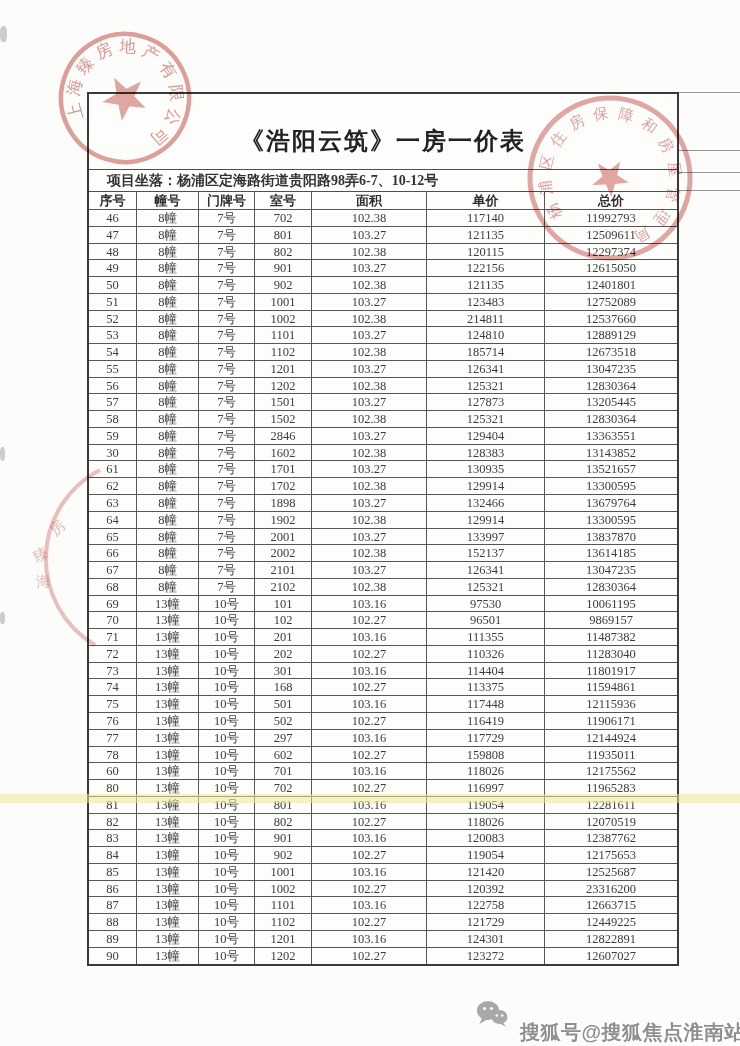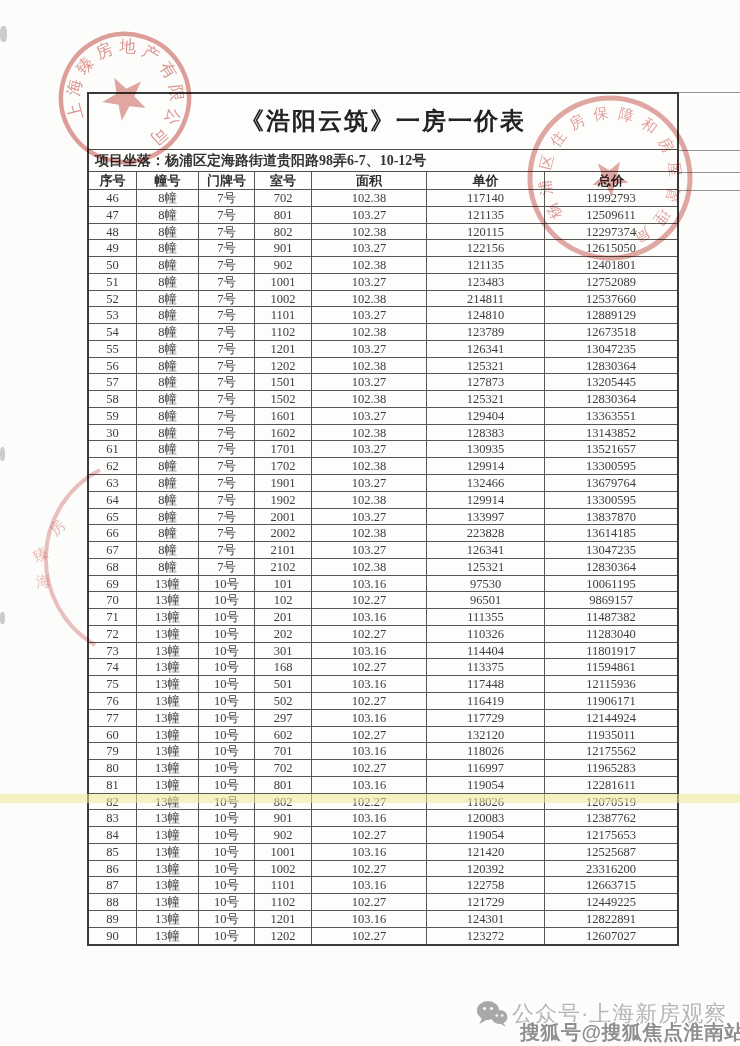--- a/index.html
+++ b/index.html
@@ -13,25 +13,25 @@
   
   .table-wrap{
     position:absolute;left:87px;top:92px;width:592px;
     border:2px solid #3a3a3a;box-sizing:border-box;
     background:rgba(255,255,255,0.25);
     color:#3b3b3b;
   }
   .title-row{
     height:56px;border-bottom:1px solid #4f4f4f;box-sizing:border-box;
     text-align:center;line-height:54px;font-size:24px;font-weight:bold;
-    letter-spacing:2px;color:#222;
+    letter-spacing:2px;color:#222;margin-top:20px;
   }
   .loc-row{
     height:22px;border-bottom:1px solid #4f4f4f;box-sizing:border-box;
-    line-height:21px;font-size:14px;font-weight:700;padding-left:6px;color:#333;
+    line-height:21px;font-size:14px;font-weight:700;padding-left:18px;color:#333;
   }
   .trow{display:flex;height:16.78px;border-bottom:1px solid #565656;box-sizing:border-box;}
   .hrow{height:18px;}
   .trow:last-child{border-bottom:none;}
   .tcell{
     box-sizing:border-box;border-right:1px solid #565656;
     text-align:center;font-size:12.5px;line-height:16px;
     overflow:hidden;white-space:nowrap;color:#3d3d3d;
   }
   .hrow .tcell{font-weight:bold;font-size:13px;line-height:17px;color:#2e2e2e;}
@@ -153,21 +153,21 @@
           <div class="tcell c4">103.27</div>
           <div class="tcell c5">124810</div>
           <div class="tcell c6">12889129</div>
         </div>
         <div class="trow">
           <div class="tcell c0">54</div>
           <div class="tcell c1">8幢</div>
           <div class="tcell c2">7号</div>
           <div class="tcell c3">1102</div>
           <div class="tcell c4">102.38</div>
-          <div class="tcell c5">123789</div>
+          <div class="tcell c5">185714</div>
           <div class="tcell c6">12673518</div>
         </div>
         <div class="trow">
           <div class="tcell c0">55</div>
           <div class="tcell c1">8幢</div>
           <div class="tcell c2">7号</div>
           <div class="tcell c3">1201</div>
           <div class="tcell c4">103.27</div>
           <div class="tcell c5">126341</div>
           <div class="tcell c6">13047235</div>
@@ -196,21 +196,21 @@
           <div class="tcell c2">7号</div>
           <div class="tcell c3">1502</div>
           <div class="tcell c4">102.38</div>
           <div class="tcell c5">125321</div>
           <div class="tcell c6">12830364</div>
         </div>
         <div class="trow">
           <div class="tcell c0">59</div>
           <div class="tcell c1">8幢</div>
           <div class="tcell c2">7号</div>
-          <div class="tcell c3">1601</div>
+          <div class="tcell c3">2846</div>
           <div class="tcell c4">103.27</div>
           <div class="tcell c5">129404</div>
           <div class="tcell c6">13363551</div>
         </div>
         <div class="trow">
           <div class="tcell c0">30</div>
           <div class="tcell c1">8幢</div>
           <div class="tcell c2">7号</div>
           <div class="tcell c3">1602</div>
           <div class="tcell c4">102.38</div>
@@ -232,21 +232,21 @@
           <div class="tcell c2">7号</div>
           <div class="tcell c3">1702</div>
           <div class="tcell c4">102.38</div>
           <div class="tcell c5">129914</div>
           <div class="tcell c6">13300595</div>
         </div>
         <div class="trow">
           <div class="tcell c0">63</div>
           <div class="tcell c1">8幢</div>
           <div class="tcell c2">7号</div>
-          <div class="tcell c3">1901</div>
+          <div class="tcell c3">1898</div>
           <div class="tcell c4">103.27</div>
           <div class="tcell c5">132466</div>
           <div class="tcell c6">13679764</div>
         </div>
         <div class="trow">
           <div class="tcell c0">64</div>
           <div class="tcell c1">8幢</div>
           <div class="tcell c2">7号</div>
           <div class="tcell c3">1902</div>
           <div class="tcell c4">102.38</div>
@@ -261,21 +261,21 @@
           <div class="tcell c4">103.27</div>
           <div class="tcell c5">133997</div>
           <div class="tcell c6">13837870</div>
         </div>
         <div class="trow">
           <div class="tcell c0">66</div>
           <div class="tcell c1">8幢</div>
           <div class="tcell c2">7号</div>
           <div class="tcell c3">2002</div>
           <div class="tcell c4">102.38</div>
-          <div class="tcell c5">223828</div>
+          <div class="tcell c5">152137</div>
           <div class="tcell c6">13614185</div>
         </div>
         <div class="trow">
           <div class="tcell c0">67</div>
           <div class="tcell c1">8幢</div>
           <div class="tcell c2">7号</div>
           <div class="tcell c3">2101</div>
           <div class="tcell c4">103.27</div>
           <div class="tcell c5">126341</div>
           <div class="tcell c6">13047235</div>
@@ -364,30 +364,30 @@
         <div class="trow">
           <div class="tcell c0">77</div>
           <div class="tcell c1">13幢</div>
           <div class="tcell c2">10号</div>
           <div class="tcell c3">297</div>
           <div class="tcell c4">103.16</div>
           <div class="tcell c5">117729</div>
           <div class="tcell c6">12144924</div>
         </div>
         <div class="trow">
+          <div class="tcell c0">78</div>
+          <div class="tcell c1">13幢</div>
+          <div class="tcell c2">10号</div>
+          <div class="tcell c3">602</div>
+          <div class="tcell c4">102.27</div>
+          <div class="tcell c5">159808</div>
+          <div class="tcell c6">11935011</div>
+        </div>
+        <div class="trow">
           <div class="tcell c0">60</div>
-          <div class="tcell c1">13幢</div>
-          <div class="tcell c2">10号</div>
-          <div class="tcell c3">602</div>
-          <div class="tcell c4">102.27</div>
-          <div class="tcell c5">132120</div>
-          <div class="tcell c6">11935011</div>
-        </div>
-        <div class="trow">
-          <div class="tcell c0">79</div>
           <div class="tcell c1">13幢</div>
           <div class="tcell c2">10号</div>
           <div class="tcell c3">701</div>
           <div class="tcell c4">103.16</div>
           <div class="tcell c5">118026</div>
           <div class="tcell c6">12175562</div>
         </div>
         <div class="trow">
           <div class="tcell c0">80</div>
           <div class="tcell c1">13幢</div>
@@ -533,16 +533,15 @@
   <svg class="stamp" style="left:476px;top:1000px;mix-blend-mode:normal;" width="32" height="28" viewBox="0 0 32 28">
     <ellipse cx="12" cy="10.5" rx="11" ry="9.5" fill="#a8a8a8"></ellipse>
     <polygon points="6,18 3.5,24 12,19" fill="#a8a8a8"></polygon>
     <ellipse cx="23.5" cy="17" rx="8" ry="7" fill="#a8a8a8"></ellipse>
     <polygon points="27,22.5 30,27 24,23.5" fill="#a8a8a8"></polygon>
     <circle cx="8.5" cy="8.5" r="1.6" fill="#fcfcfb"></circle>
     <circle cx="15.5" cy="8.5" r="1.6" fill="#fcfcfb"></circle>
     <circle cx="20.8" cy="15.5" r="1.3" fill="#fcfcfb"></circle>
     <circle cx="26.2" cy="15.5" r="1.3" fill="#fcfcfb"></circle>
   </svg>
-  <div class="wechat-line">公众号·上海新房观察</div>
   <div class="sohu-line">搜狐号@搜狐焦点淮南站</div>
 
 </div>
 
 </body></html>

